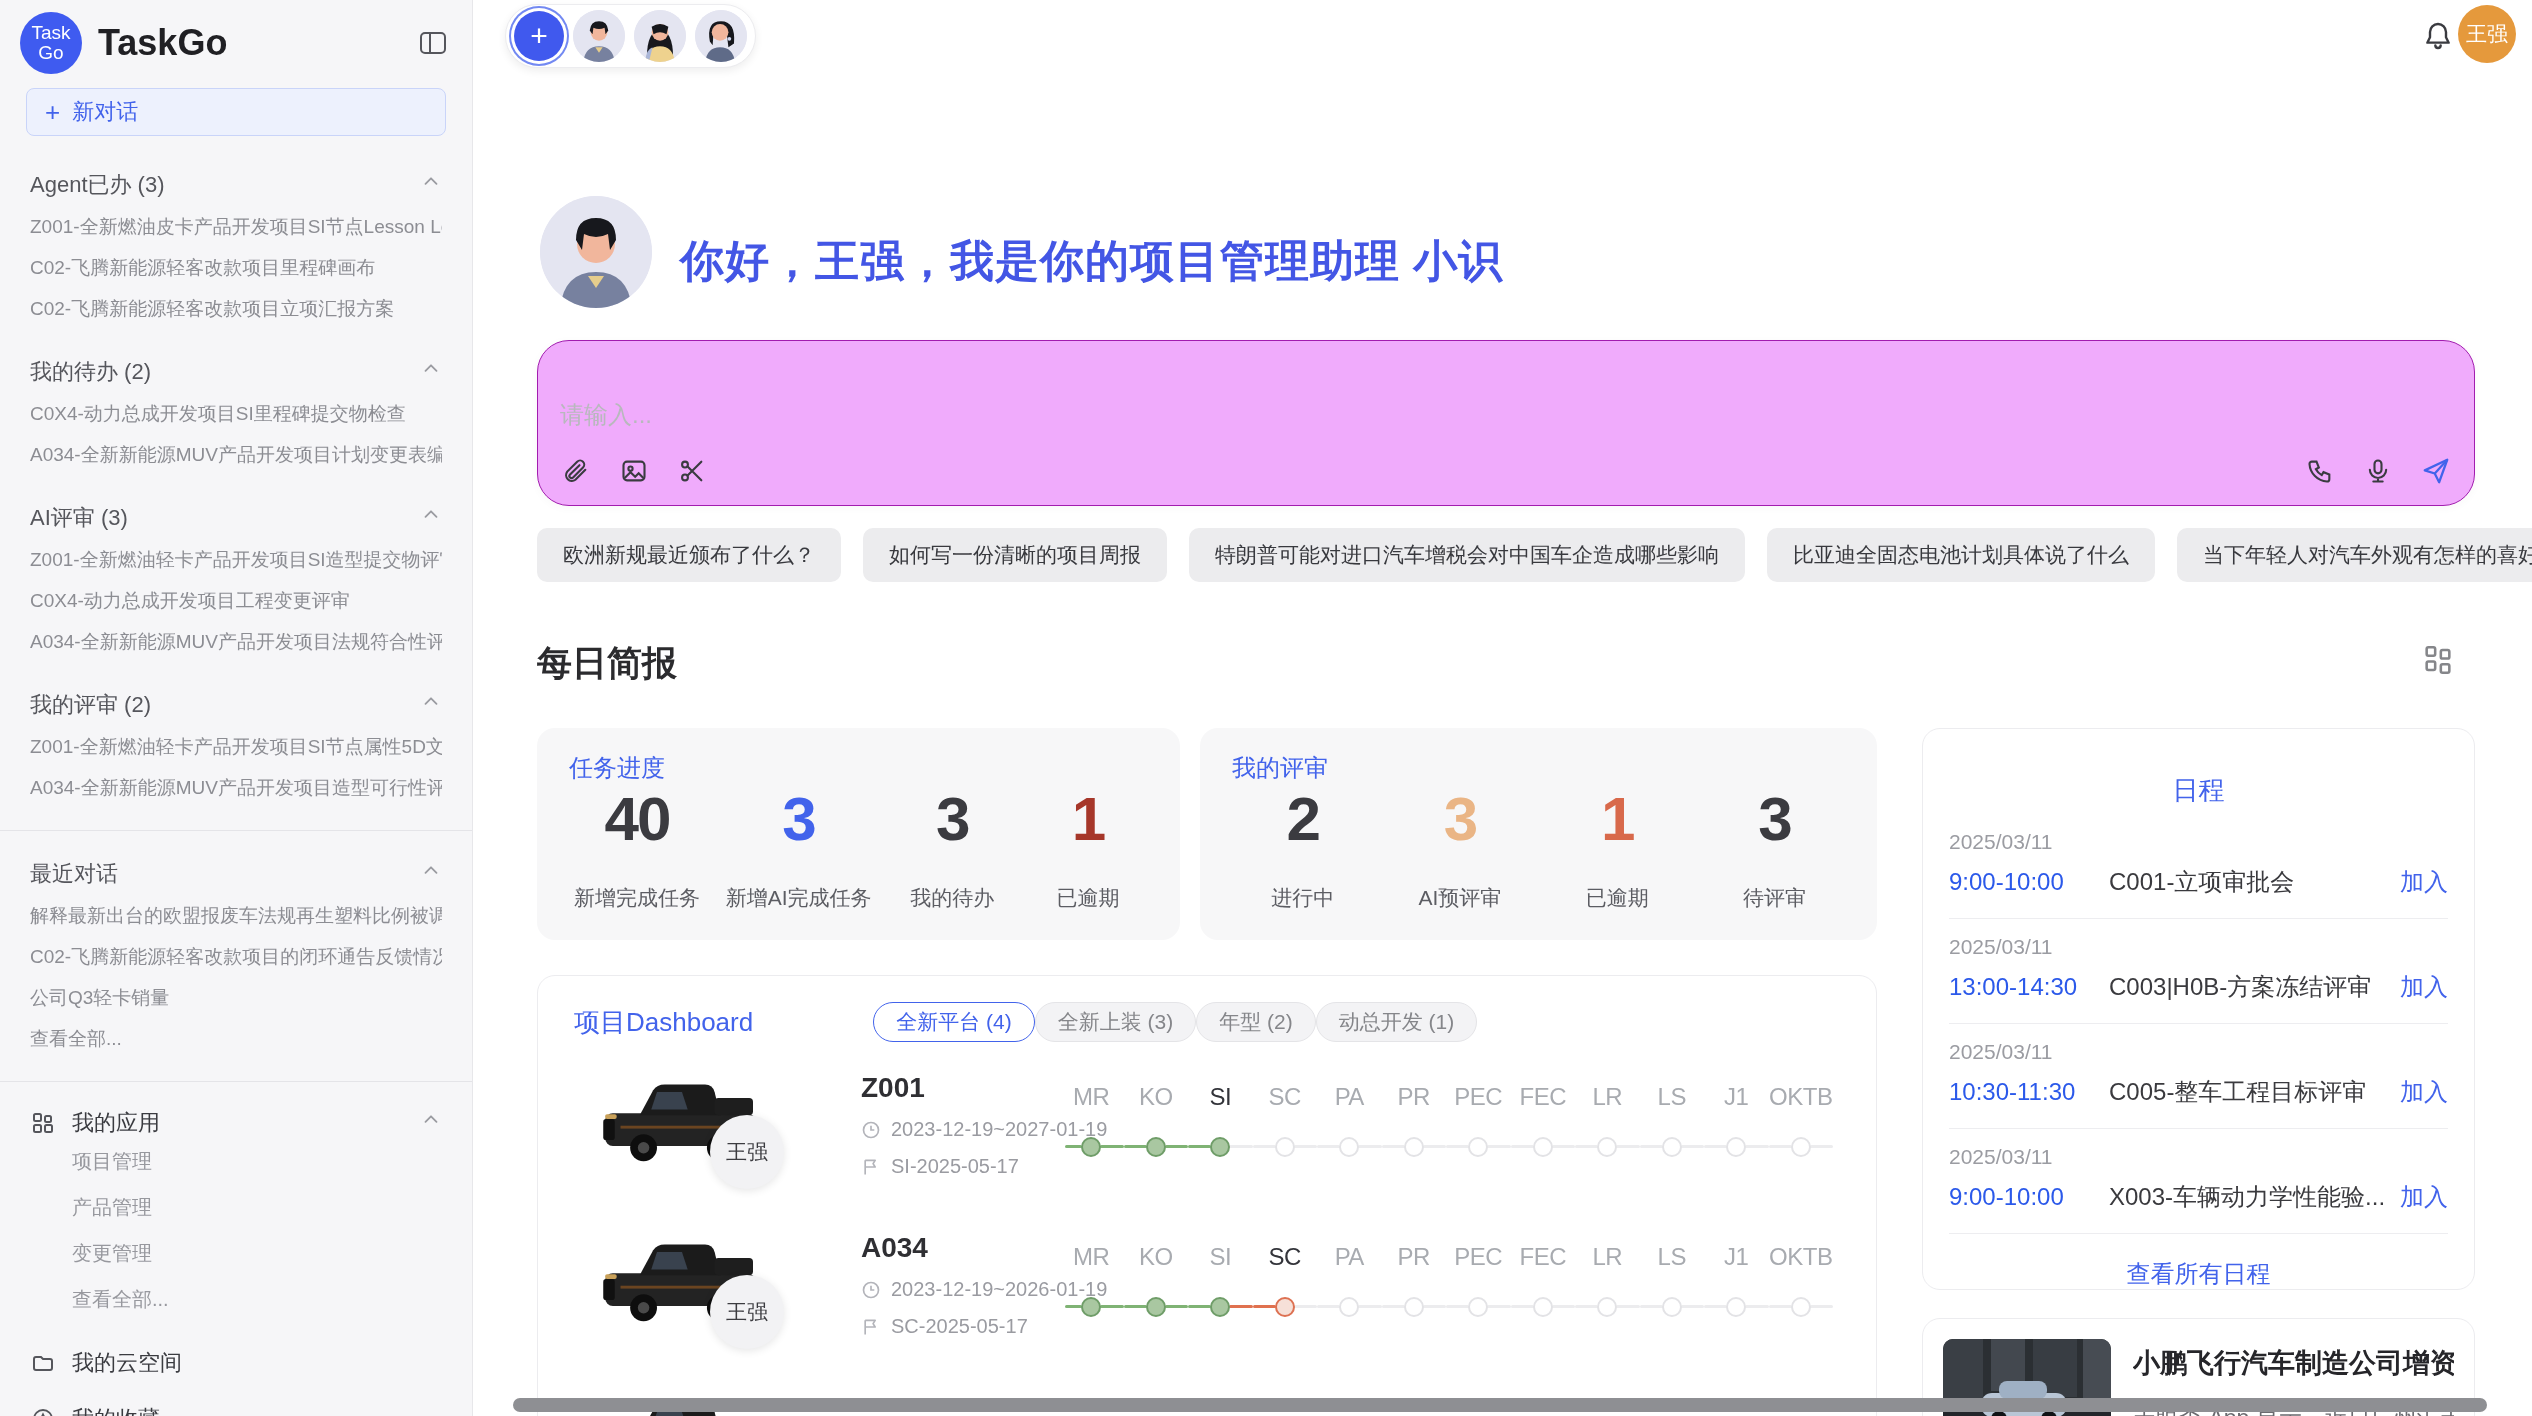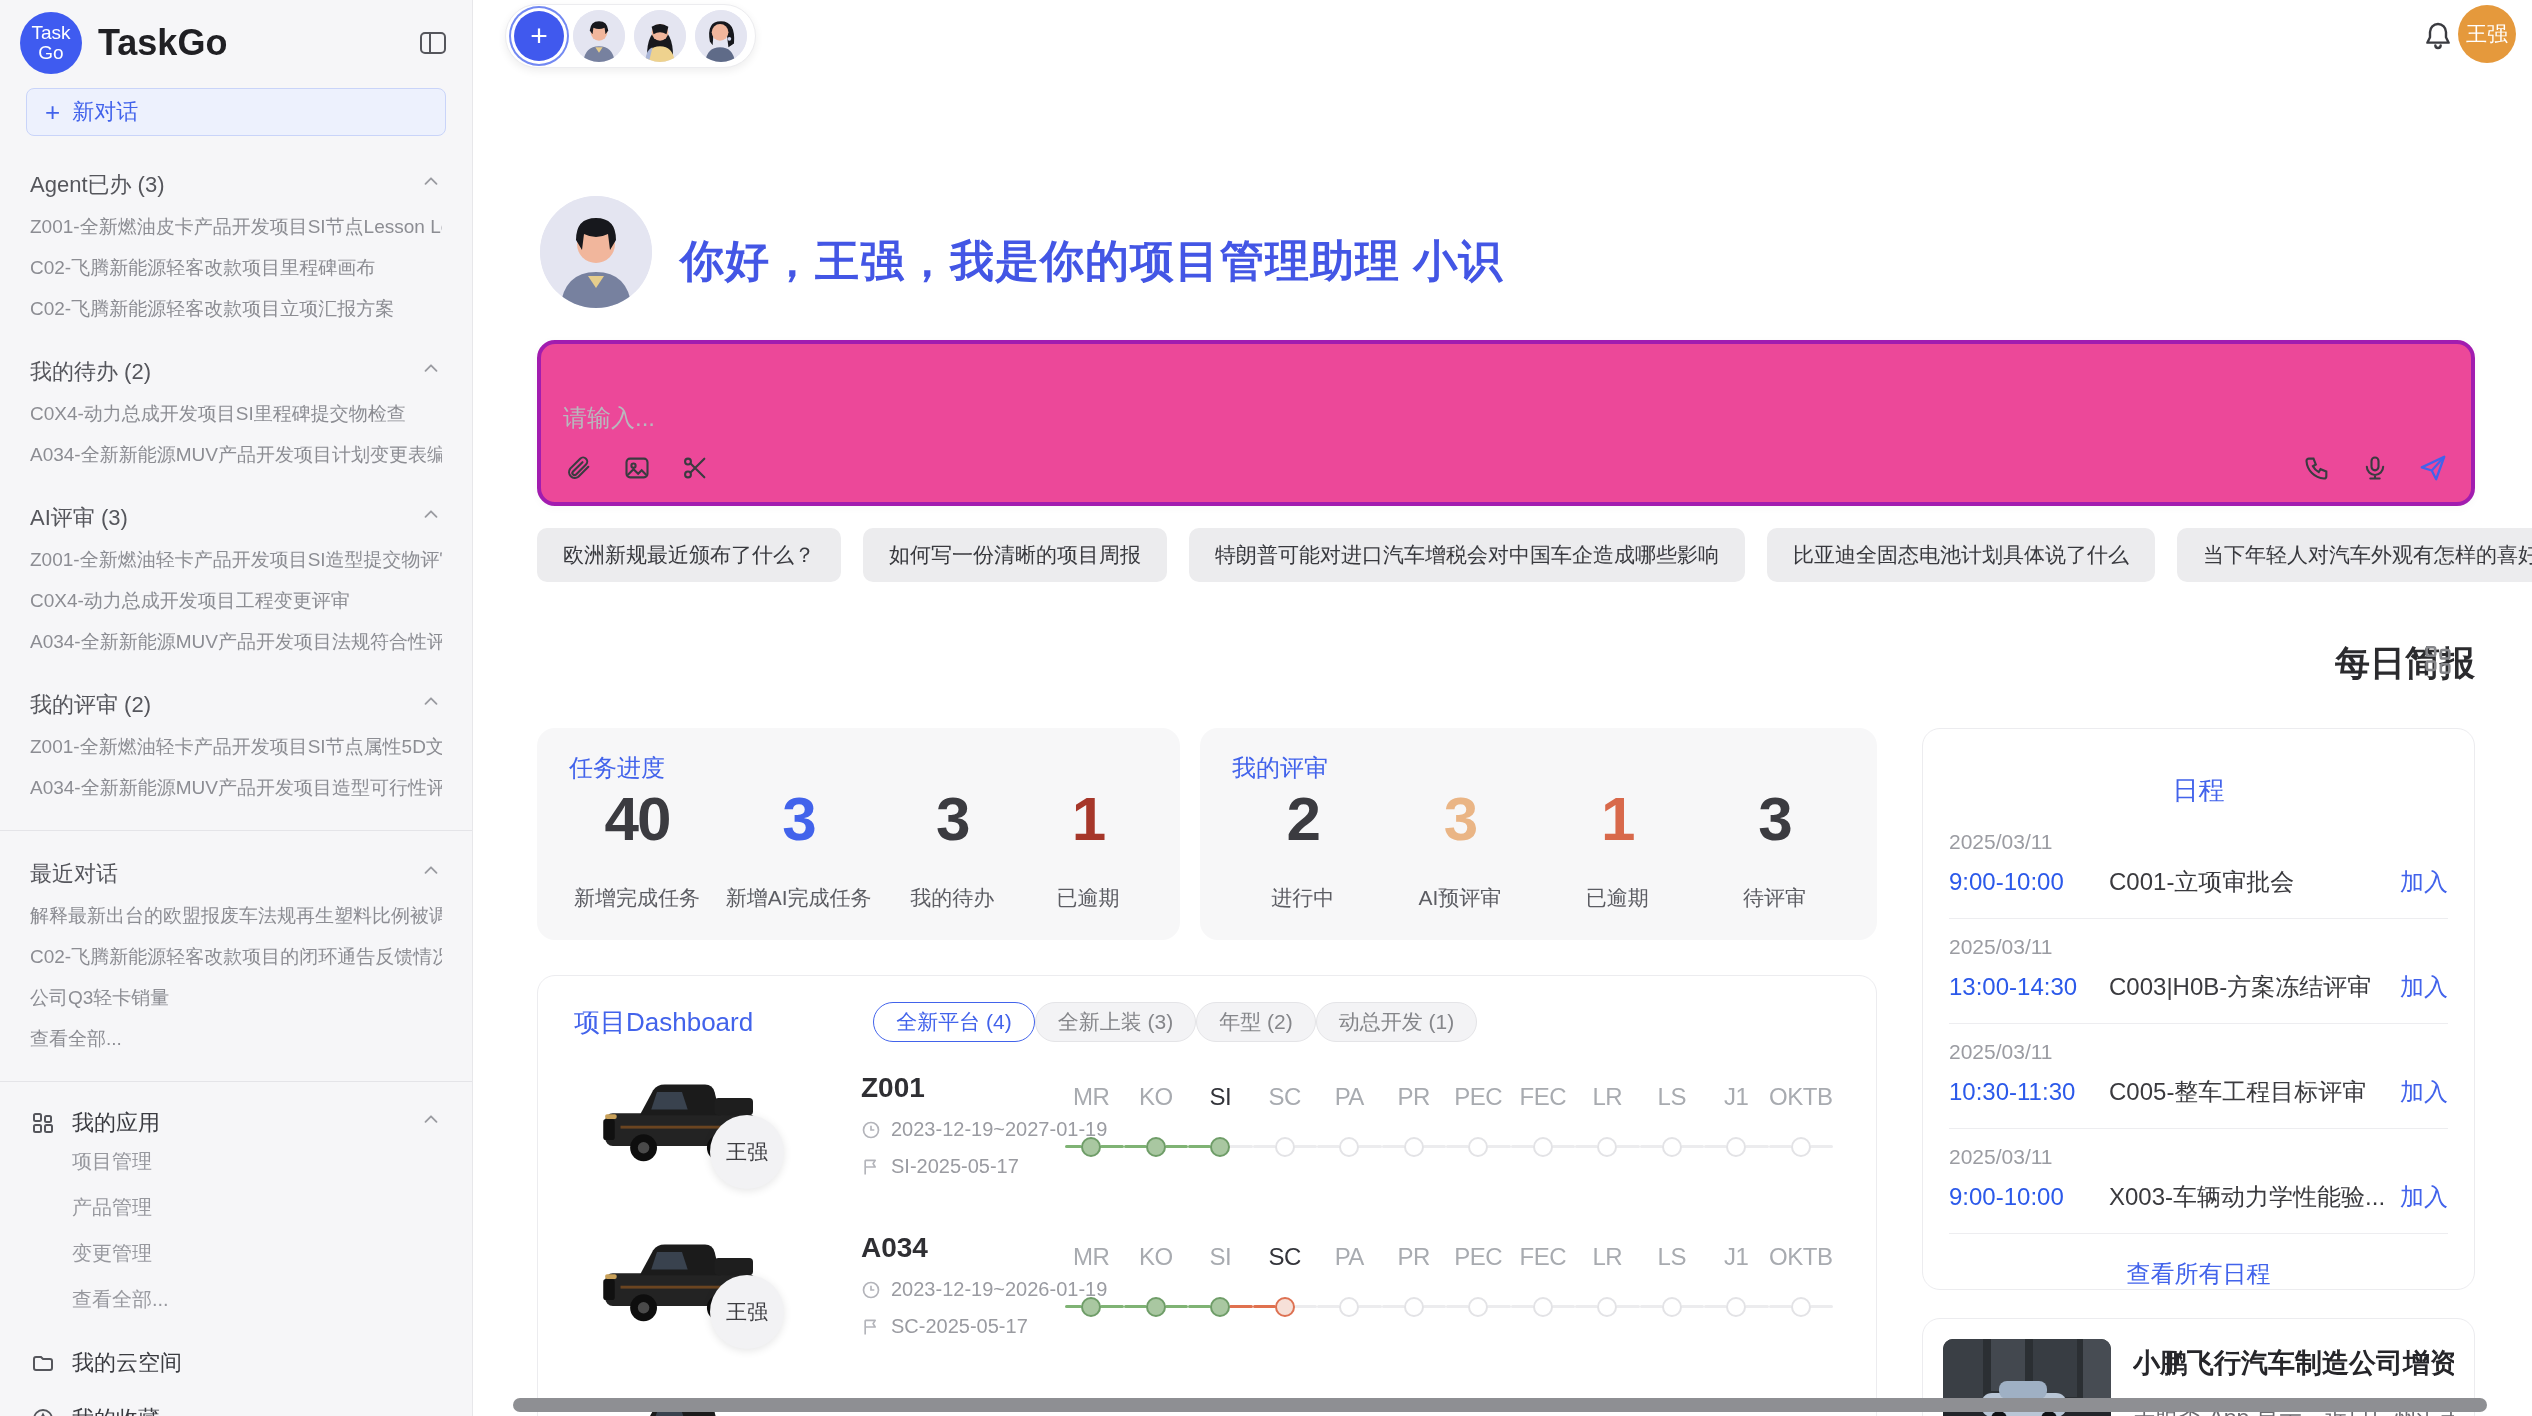--- a/index.html
+++ b/index.html
@@ -40,37 +40,37 @@
     justify-content:center;cursor:pointer}
   .user-badge{position:absolute;left:2458px;top:5px;width:58px;height:58px;border-radius:50%;background:#e5993c;
     color:#fff;font-size:21px;display:flex;align-items:center;justify-content:center;cursor:pointer}
 
   
   .greet-avatar{position:absolute;left:540px;top:196px;width:112px;height:112px;border-radius:50%;
     overflow:hidden;background:#e4e5f1}
   .greet-text{position:absolute;left:680px;top:232px;font-size:44px;font-weight:700;color:#4356e5;letter-spacing:1px}
 
   
-  .input-card{position:absolute;left:537px;top:340px;width:1938px;height:166px;border:4px solid #a21caf;
-    border-radius:18px;background:#ec4899;box-shadow:0 2px 10px rgba(0,0,0,.03);display:flex;flex-direction:column}
+  .input-card{position:absolute;left:537px;top:340px;width:1938px;height:166px;border:1px solid #a21caf;
+    border-radius:32px;background:#f0abfc;box-shadow:0 2px 10px rgba(0,0,0,.03);display:flex;flex-direction:column}
   .chat-input{border:none;outline:none;resize:none;flex:1;padding:58px 22px 0;font-size:24px;
     font-family:inherit;color:#333;background:transparent}
   .chat-input::placeholder{color:#b8b8bd}
   .input-toolbar{display:flex;align-items:center;padding:0 22px 18px}
   .tool-left,.tool-right{display:flex;align-items:center;gap:26px}
   .tool-right{margin-left:auto}
   .ibtn{width:32px;height:32px;display:flex;align-items:center;justify-content:center;cursor:pointer}
 
   
   .chips{position:absolute;left:537px;top:528px;display:flex;gap:22px}
   .chip{background:#ececee;border-radius:10px;padding:0 26px;height:54px;display:flex;align-items:center;
     font-size:21px;color:#38393e;cursor:pointer;white-space:nowrap}
 
   
-  .briefing-title{position:absolute;left:537px;top:640px;width:1938px;text-align:right;font-size:35px;
+  .briefing-title{position:absolute;left:537px;top:640px;width:1938px;text-align:left;font-size:35px;
     font-weight:700;color:#2b2b2e}
   .briefing-grid{position:absolute;left:2420px;top:642px;width:36px;height:36px;display:flex;align-items:center;
     justify-content:center;cursor:pointer}
   .stat-card{position:absolute;top:728px;height:212px;background:#f7f7f8;border-radius:18px}
   .stat-card.c0{left:537px;width:643px}
   .stat-card.c1{left:1200px;width:677px}
   .stat-title{position:absolute;left:32px;top:24px;font-size:24px;color:#4263eb}
   .stat-row{position:absolute;left:0;right:0;top:60px;display:flex;justify-content:space-around;padding:0 24px}
   .stat-col{text-align:center;min-width:110px}
   .stat-val{font-size:62px;font-weight:600;line-height:1;letter-spacing:-2px}

